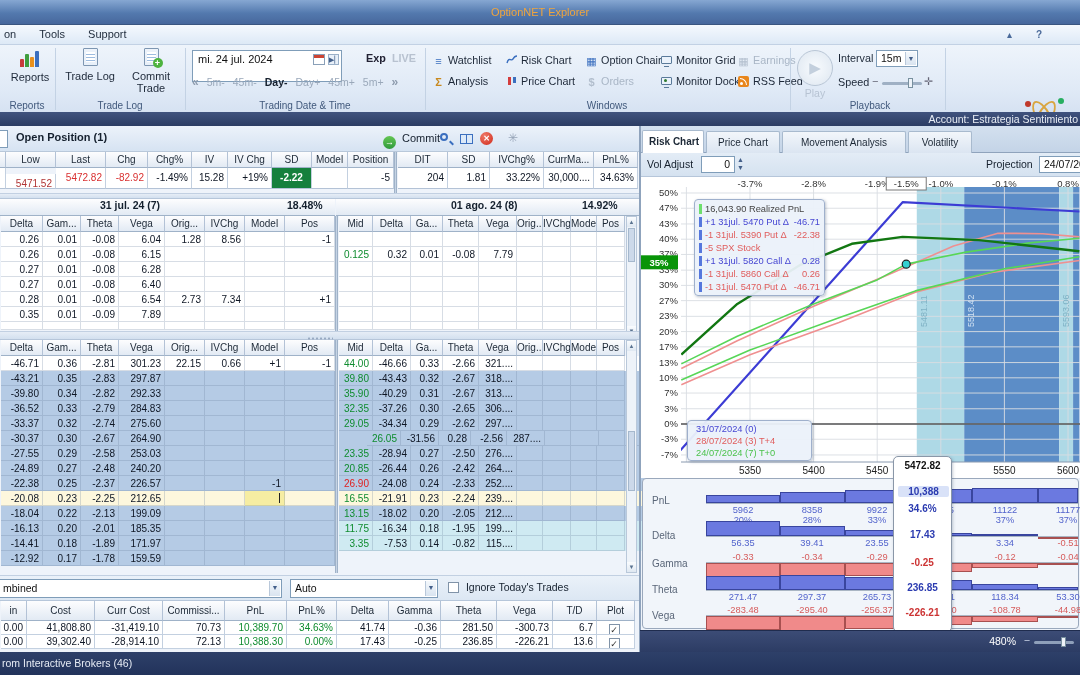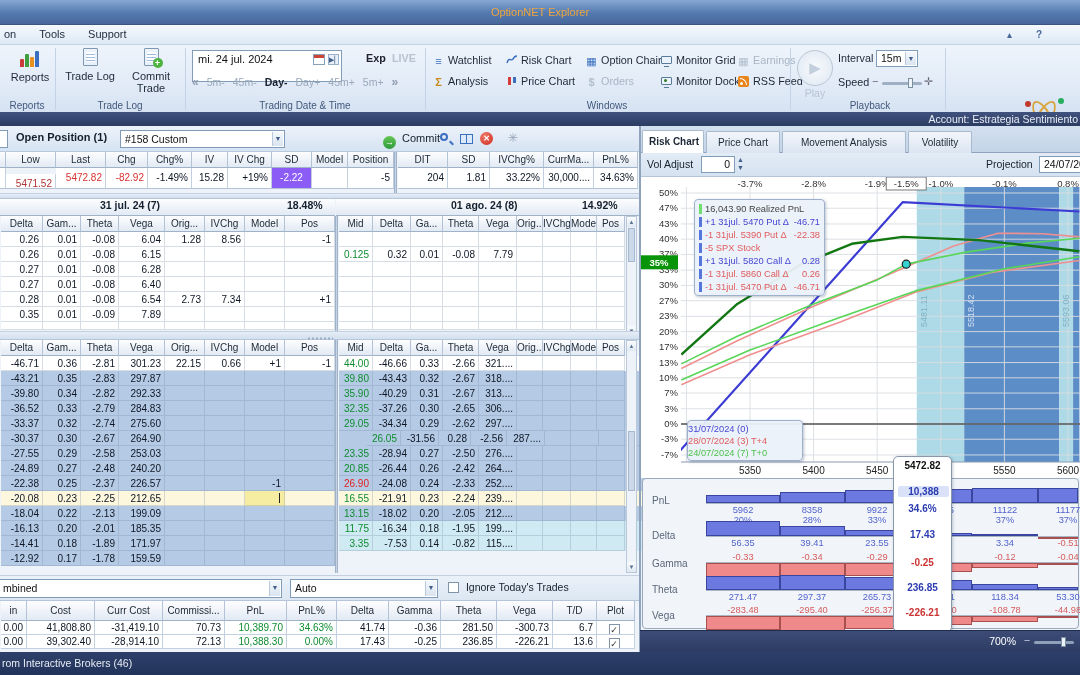--- a/index.html
+++ b/index.html
@@ -72,21 +72,21 @@
   .bk{position:absolute;width:13px;height:10px;background:#dce9f8;border:1.5px solid #3b6fbf}
   .bk::after{content:"";position:absolute;left:4.5px;top:0;bottom:0;width:1.5px;background:#3b6fbf}
   .xic{position:absolute;width:13px;height:13px;border-radius:7px;background:radial-gradient(circle at 35% 30%,#ef7a6a,#d02818);color:#fff;font-size:8px;line-height:13px;text-align:center;font-weight:bold}
   .gear{position:absolute;font-size:12px;color:#97a5b8}
   .hc{font-size:10px;line-height:16px;text-align:center;background:linear-gradient(#fdfdfe,#e2eaf4);border-right:1px solid #b3c2d6;border-bottom:1px solid #9fb2c8;color:#1c2836;white-space:nowrap;overflow:hidden}
   .vc{font-size:10px;line-height:15px;padding-right:3px;text-align:right;border-right:1px solid rgba(110,132,160,.28);border-bottom:1px solid rgba(110,132,160,.28);white-space:nowrap;overflow:hidden;color:#0e1624}
   .sv{font-size:10px;line-height:20px;padding-right:3px;text-align:right;border-right:1px solid #c3d0e0;border-bottom:1px solid #b3c2d6;white-space:nowrap;overflow:hidden;background:#fff;color:#0e1624}
   .rw{background:#fff}.rb{background:#b5cbe5}.rcrm{background:#fdf7dd}.rcy{background:#cfeaf2}
   .gmid{color:#0f8c2f}.rmid{color:#e02020}
   .redv{color:#d93030}.drkred{color:#b03434}
-  .sdred{background:#8b5cf6;color:#fff;font-weight:normal;text-align:center;padding-right:0}
+  .sdred{background:#15803d;color:#fff;font-weight:bold;text-align:center;padding-right:0}
   .caretcell{background:#f6eda2;position:relative}
   .caretcell::after{content:"";position:absolute;right:4px;top:2px;bottom:2px;width:1px;background:#222}
   .divv{position:absolute;width:3px;background:#c5d3e4;border-left:1px solid #9fb2c8;border-right:1px solid #9fb2c8}
   .split{position:absolute;left:0;width:639px;background:linear-gradient(#e6edf6,#d3e0ef);border-top:1px solid #c2d0e2;border-bottom:1px solid #b6c6da;text-align:center;color:#8fa;line-height:6px}
   .split i{display:inline-block;width:26px;height:3px;margin-top:2px;background:radial-gradient(circle,#98aac2 1px,transparent 1.2px);background-size:4px 3px;}
   .exphdr{position:absolute;height:17px;background:linear-gradient(#fdfdfe,#e2eaf4);border-bottom:1px solid #9fb2c8;font-size:10.5px;font-weight:bold;color:#14202e}
   .sb{position:absolute;width:11px;background:#eef3f9;border:1px solid #b9c8da}
   .sb .ar{position:absolute;left:0;right:0;height:10px;background:linear-gradient(#fafcfe,#dfe8f2);font-size:6px;color:#5a7390;text-align:center;line-height:10px}
   .sb .th{position:absolute;left:1px;right:1px;background:#ccd9ea;border:1px solid #a5b8cd}
   #footerrow{left:0;top:575px;width:639px;height:26px;background:linear-gradient(#eaf1f9,#dce7f3);border-top:1px solid #c2d0e2;border-bottom:1px solid #b6c6da}
@@ -100,21 +100,21 @@
     background:linear-gradient(#f2f6fb,#dbe5f1);border:1px solid #a8bace;border-bottom:none;border-radius:2px 2px 0 0;white-space:nowrap;overflow:hidden}
   .tab.active{background:#fff;height:23px;font-weight:bold}
   #ctrlrow{left:641px;top:153px;width:439px;height:24px;background:linear-gradient(#e3ecf6,#d5e2f0);border-bottom:1px solid #b6c6da;font-size:10.5px;color:#15202e}
   #chartwrap{left:641px;top:177px;width:439px;height:301px;background:#fff}
   .ovl{position:absolute;border-radius:4px;box-shadow:1px 1px 3px rgba(60,80,110,.35)}
   #legend{left:694px;top:199px;width:131px;height:97px;background:rgba(235,241,250,.95);border:1px solid #9fb0cc;padding:3px 4px;font-size:9.3px}
   .lrow{display:flex;height:13px;line-height:13px;white-space:nowrap}
   .lrow .bar{width:3px;height:10px;margin:1px 3px 0 0}
   .lrow .t{flex:1;overflow:hidden}
   .lrow .v{text-align:right}
-  #datesbox{left:687px;top:420px;width:116px;height:41px;background:rgba(235,241,250,.95);border:1px solid #9fb0cc;padding:2px 0;font-size:9.3px}
+  #datesbox{left:687px;top:420px;width:125px;height:41px;background:rgba(235,241,250,.95);border:1px solid #9fb0cc;padding:2px 8px;font-size:9.3px}
   #datesbox div{height:12px;line-height:12px;white-space:nowrap}
   #strippanel{left:642px;top:478px;width:437px;height:151px;background:#f1f5fa;border:1px solid #9aa8bc;border-radius:4px}
   .glabel{position:absolute;font-size:10px;color:#5a6678}
   .gval{position:absolute;width:56px;text-align:center;font-size:9.3px;white-space:nowrap}
   .gbar{position:absolute}
   .gbase{position:absolute;height:1px;background:#aab6c4}
   #callout{left:893px;top:456px;width:59px;height:176px;background:#fff;border:1px solid #8a97a8;border-radius:5px;box-shadow:1px 1px 3px rgba(60,80,110,.3);font-size:10px}
   #callout div{position:absolute;left:0;width:100%;text-align:center;font-weight:bold}
   #zoombar{left:640px;top:630px;width:440px;height:22px;background:linear-gradient(#3c4c76,#2c3c64);border-top:1px solid #1f2c4e;color:#fff;font-size:10.5px}
   #bottombar{left:0;top:652px;width:1080px;height:23px;background:linear-gradient(#2e4069,#22335b);color:#e6ebf4;font-size:10.5px;line-height:23px}
@@ -210,24 +210,20 @@
     <span class="abs" id="ver">v2.0</span>
   </div>
 
   <div class="abs" id="accountbar">
     <span>Account: Estrategia Sentimiento</span>
   </div>
 
   <div class="abs" id="poshdr">
     <span class="stub"></span>
     <span class="ptitle">Open Position (1)</span>
-    <div class="combo" style="left:120px;top:4px;width:165px;height:18px;line-height:16px">
-      <span>#158 Custom</span>
-      <span class="arr">▼</span>
-    </div>
     <span class="abs" style="left:383px;top:6px">
       <span class="greenbdg">→</span>
       <span style="margin-left:3px">Commit</span>
     </span>
     <span class="mag" style="left:440px;top:7px"></span>
     <span class="bk" style="left:460px;top:8px"></span>
     <span class="xic" style="left:480px;top:6px">✕</span>
     <span class="gear" style="left:508px;top:5px">✳</span>
   </div>
 
@@ -1079,21 +1075,21 @@
     <div style="top:3px;color:#111">5472.82</div>
     <div style="top:29px;left:4px!important;width:51px!important;background:#d9e2f8;border-radius:2px;color:#2b3bb0">10,388</div>
     <div style="top:46px;color:#2b3bb0">34.6%</div>
     <div style="top:72px;color:#2b3bb0">17.43</div>
     <div style="top:100px;color:#cc3333">-0.25</div>
     <div style="top:125px;color:#2b3bb0">236.85</div>
     <div style="top:150px;color:#cc3333">-226.21</div>
   </div>
 
   <div class="abs" id="zoombar">
-    <span style="position:absolute;right:64px;top:4px">700%</span>
+    <span style="position:absolute;right:64px;top:4px">480%</span>
     <span style="position:absolute;right:50px;top:3px;color:#cfd8ea">−</span>
     <div class="slider" style="right:6px;top:10px;width:40px;background:#8fa0ba">
         <span class="thumb" style="right:8px"></span>
       </div>
   </div>
 
   <div class="abs" id="bottombar">
     <span style="padding-left:2px">rom Interactive Brokers (46)</span>
   </div>
 

